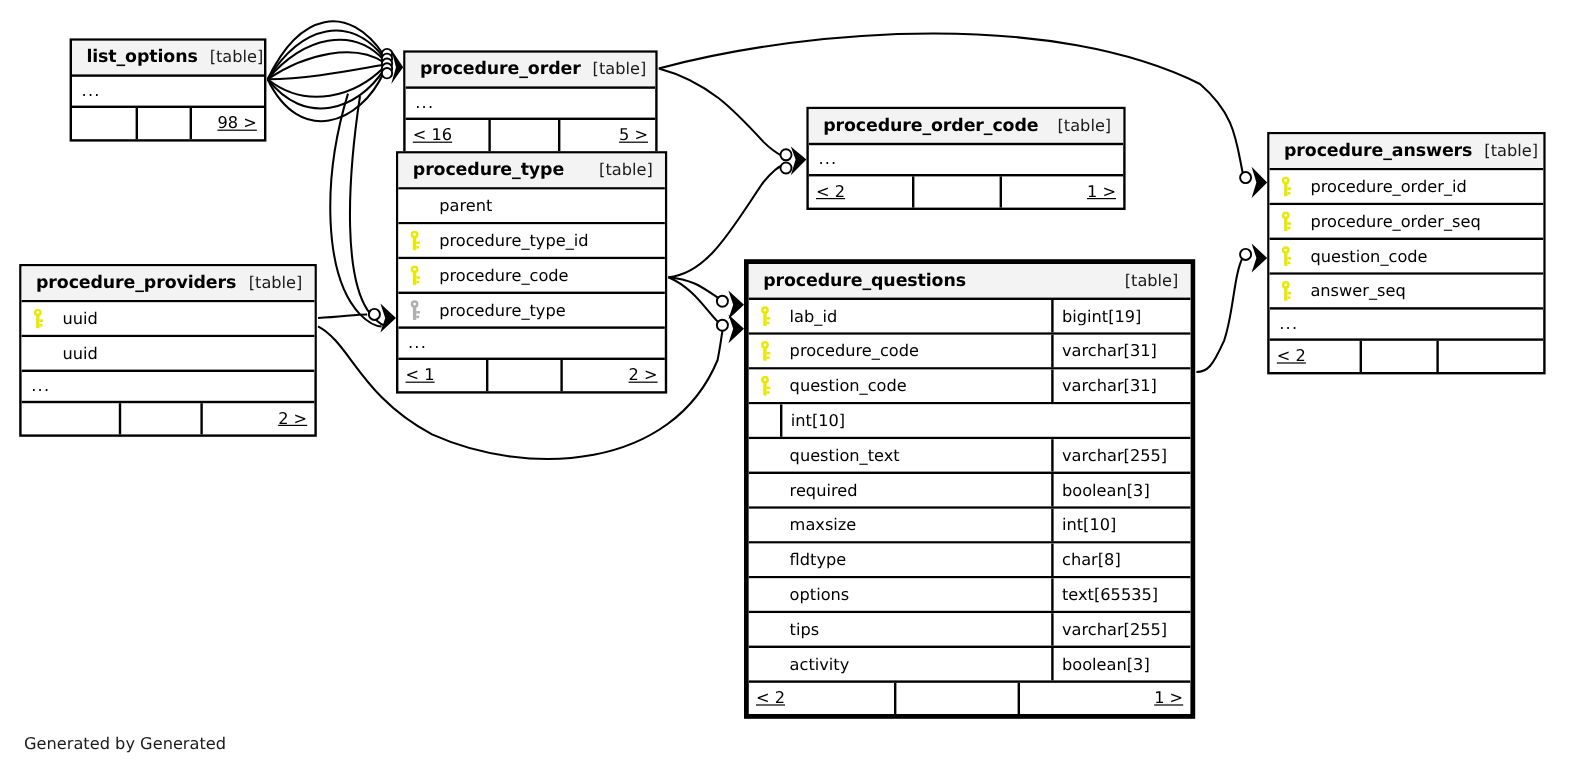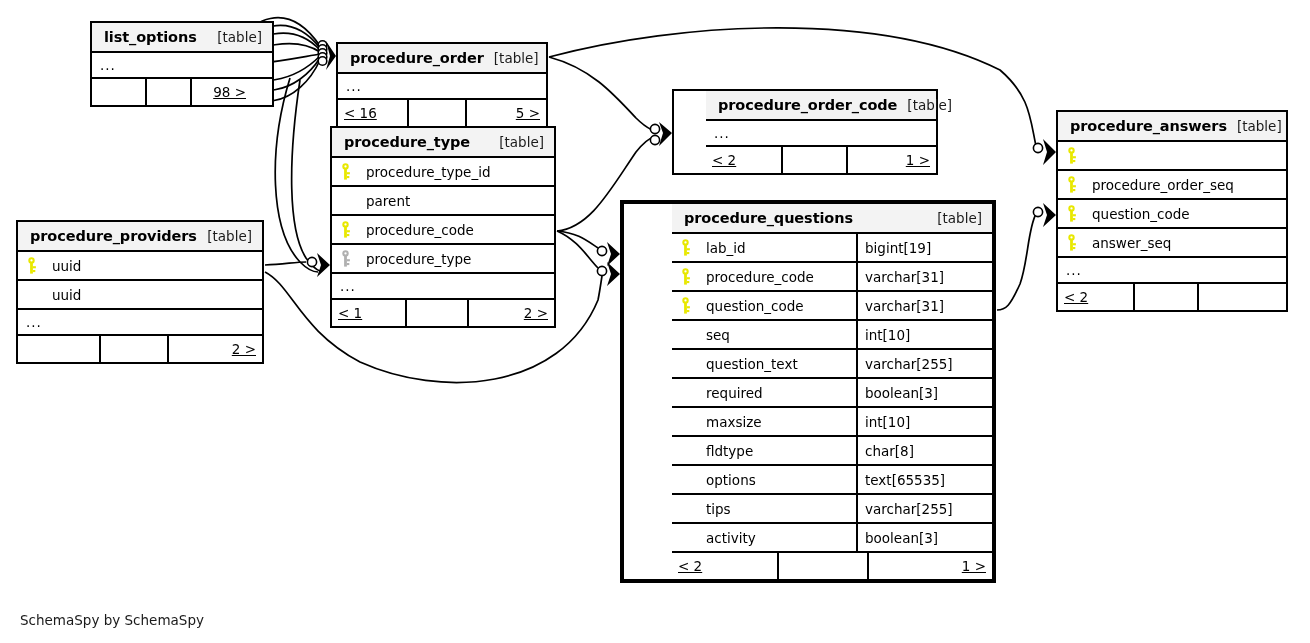--- a/index.html
+++ b/index.html
@@ -37,21 +37,21 @@
     border-bottom:2px solid #000000;
     box-sizing:border-box;
     background:#ffffff;
   }
   .col-name{
     flex:1;display:flex;align-items:center;
     padding-left:8px;font-size:13.5px;white-space:nowrap;
     box-sizing:border-box;
   }
   .col-type{
-    width:136px;display:flex;align-items:center;
+    width:116px;display:flex;align-items:center;
     padding-left:7px;font-size:13.5px;white-space:nowrap;
     border-left:2px solid #000000;box-sizing:border-box;
   }
   .keyslot{width:26px;display:flex;align-items:center;justify-content:center;flex:none;}
   .keyslot.empty{width:26px;}
 
   .key-icon{display:block;}
 
   .ellipsis-row{
     height:26px;display:flex;align-items:center;
@@ -134,21 +134,21 @@
       <path d="M 265,272 C 292,286 300,330 360,362 C 440,398 560,392 598,300 C 600,290 601,282 602,276"></path>
 
       <path d="M 997,310 C 1006,310 1010,306 1020,284 C 1028,262 1028,228 1036,214"></path>
       <circle cx="1038" cy="212" r="4.6" fill="#ffffff" stroke="#000000" stroke-width="1.6"></circle>
       <path d="M 1043,203 L 1056,215 L 1043,227 L 1047,215 Z" fill="#000000" stroke="none"></path>
 
     </g>
   </svg>
 
   <div id="tables-layer">
-      <div class="table-node" style="left: 58px; top: 21px; width: 184px; margin-left: 32px;">
+      <div class="table-node" style="left: 58px; top: 32px; width: 164px;">
         <div class="tbl-header">
           <span class="tbl-name">list_options</span>
           <span class="tbl-tag">[table]</span>
         </div>
         <div class="ellipsis-row">...</div>
         <div class="footer-row">
           <span class="footer-cell c1" style="width:53px"></span>
           <span class="footer-cell c2" style="width:45px"></span>
           <span class="footer-cell c3" style="width:62px">98 &gt;</span>
         </div>
@@ -158,21 +158,21 @@
           <span class="tbl-name">procedure_order</span>
           <span class="tbl-tag">[table]</span>
         </div>
         <div class="ellipsis-row">...</div>
         <div class="footer-row">
           <span class="footer-cell c1" style="width:69px">&lt; 16</span>
           <span class="footer-cell c2" style="width:58px"></span>
           <span class="footer-cell c3" style="width:81px">5 &gt;</span>
         </div>
       </div>
-      <div class="table-node" style="left: 672px; top: 89px; width: 266px; padding-left: 32px;">
+      <div class="table-node" style="left: 672px; top: 89px; width: 266px;">
         <div class="tbl-header">
           <span class="tbl-name">procedure_order_code</span>
           <span class="tbl-tag">[table]</span>
         </div>
         <div class="ellipsis-row">...</div>
         <div class="footer-row">
           <span class="footer-cell c1" style="width:86px">&lt; 2</span>
           <span class="footer-cell c2" style="width:73px"></span>
           <span class="footer-cell c3" style="width:103px">1 &gt;</span>
         </div>
@@ -185,20 +185,21 @@
         <div class="tbl-row">
           <span class="keyslot">
             <svg class="key-icon" width="11" height="17" viewBox="0 0 11 17" xmlns="http://www.w3.org/2000/svg">
               <circle cx="5.5" cy="3.4" r="3.2" fill="#e8e800"></circle>
               <rect x="4.1" y="5.4" width="2.8" height="11.2" fill="#e8e800"></rect>
               <rect x="6.9" y="9.2" width="3.0" height="2.1" fill="#e8e800"></rect>
               <rect x="6.9" y="13.0" width="2.4" height="2.1" fill="#e8e800"></rect>
               <circle cx="5.5" cy="3.4" r="1.15" fill="#ffffff"></circle>
             </svg>
           </span>
+          <span class="col-name">procedure_order_id</span>
         </div>
         <div class="tbl-row">
           <span class="keyslot">
             <svg class="key-icon" width="11" height="17" viewBox="0 0 11 17" xmlns="http://www.w3.org/2000/svg">
               <circle cx="5.5" cy="3.4" r="3.2" fill="#e8e800"></circle>
               <rect x="4.1" y="5.4" width="2.8" height="11.2" fill="#e8e800"></rect>
               <rect x="6.9" y="9.2" width="3.0" height="2.1" fill="#e8e800"></rect>
               <rect x="6.9" y="13.0" width="2.4" height="2.1" fill="#e8e800"></rect>
               <circle cx="5.5" cy="3.4" r="1.15" fill="#ffffff"></circle>
             </svg>
@@ -235,34 +236,34 @@
           <span class="footer-cell c2" style="width:64px"></span>
           <span class="footer-cell c3" style="width:89px"></span>
         </div>
       </div>
       <div class="table-node" style="left: 330px; top: 126px; width: 226px;">
         <div class="tbl-header">
           <span class="tbl-name">procedure_type</span>
           <span class="tbl-tag">[table]</span>
         </div>
         <div class="tbl-row">
+          <span class="keyslot empty"></span>
+          <span class="col-name">parent</span>
+        </div>
+        <div class="tbl-row">
           <span class="keyslot">
             <svg class="key-icon" width="11" height="17" viewBox="0 0 11 17" xmlns="http://www.w3.org/2000/svg">
               <circle cx="5.5" cy="3.4" r="3.2" fill="#e8e800"></circle>
               <rect x="4.1" y="5.4" width="2.8" height="11.2" fill="#e8e800"></rect>
               <rect x="6.9" y="9.2" width="3.0" height="2.1" fill="#e8e800"></rect>
               <rect x="6.9" y="13.0" width="2.4" height="2.1" fill="#e8e800"></rect>
               <circle cx="5.5" cy="3.4" r="1.15" fill="#ffffff"></circle>
             </svg>
           </span>
           <span class="col-name">procedure_type_id</span>
-        </div>
-        <div class="tbl-row">
-          <span class="keyslot empty"></span>
-          <span class="col-name">parent</span>
         </div>
         <div class="tbl-row">
           <span class="keyslot">
             <svg class="key-icon" width="11" height="17" viewBox="0 0 11 17" xmlns="http://www.w3.org/2000/svg">
               <circle cx="5.5" cy="3.4" r="3.2" fill="#e8e800"></circle>
               <rect x="4.1" y="5.4" width="2.8" height="11.2" fill="#e8e800"></rect>
               <rect x="6.9" y="9.2" width="3.0" height="2.1" fill="#e8e800"></rect>
               <rect x="6.9" y="13.0" width="2.4" height="2.1" fill="#e8e800"></rect>
               <circle cx="5.5" cy="3.4" r="1.15" fill="#ffffff"></circle>
             </svg>
@@ -309,21 +310,21 @@
           <span class="keyslot empty"></span>
           <span class="col-name">uuid</span>
         </div>
         <div class="ellipsis-row">...</div>
         <div class="footer-row">
           <span class="footer-cell c1" style="width:81px"></span>
           <span class="footer-cell c2" style="width:68px"></span>
           <span class="footer-cell c3" style="width:95px">2 &gt;</span>
         </div>
       </div>
-      <div class="table-node focal" style="left: 620px; top: 200px; width: 376px; padding-left: 48px;">
+      <div class="table-node focal" style="left: 620px; top: 216px; width: 376px;">
         <div class="tbl-header">
           <span class="tbl-name">procedure_questions</span>
           <span class="tbl-tag">[table]</span>
         </div>
         <div class="tbl-row">
           <span class="keyslot">
             <svg class="key-icon" width="11" height="17" viewBox="0 0 11 17" xmlns="http://www.w3.org/2000/svg">
               <circle cx="5.5" cy="3.4" r="3.2" fill="#e8e800"></circle>
               <rect x="4.1" y="5.4" width="2.8" height="11.2" fill="#e8e800"></rect>
               <rect x="6.9" y="9.2" width="3.0" height="2.1" fill="#e8e800"></rect>
@@ -355,21 +356,20 @@
               <rect x="6.9" y="9.2" width="3.0" height="2.1" fill="#e8e800"></rect>
               <rect x="6.9" y="13.0" width="2.4" height="2.1" fill="#e8e800"></rect>
               <circle cx="5.5" cy="3.4" r="1.15" fill="#ffffff"></circle>
             </svg>
           </span>
           <span class="col-name">question_code</span>
           <span class="col-type">varchar[31]</span>
         </div>
         <div class="tbl-row">
           <span class="keyslot empty"></span>
-          <span class="col-name">seq</span>
           <span class="col-type">int[10]</span>
         </div>
         <div class="tbl-row">
           <span class="keyslot empty"></span>
           <span class="col-name">question_text</span>
           <span class="col-type">varchar[255]</span>
         </div>
         <div class="tbl-row">
           <span class="keyslot empty"></span>
           <span class="col-name">required</span>
@@ -401,14 +401,14 @@
           <span class="col-type">boolean[3]</span>
         </div>
         <div class="footer-row">
           <span class="footer-cell c1" style="width:121px">&lt; 2</span>
           <span class="footer-cell c2" style="width:103px"></span>
           <span class="footer-cell c3" style="width:144px">1 &gt;</span>
         </div>
       </div>
     </div>
 
-  <div class="caption">SchemaSpy by SchemaSpy</div>
+  <div class="caption">Generated by Generated</div>
 </div>
 
 </body></html>

